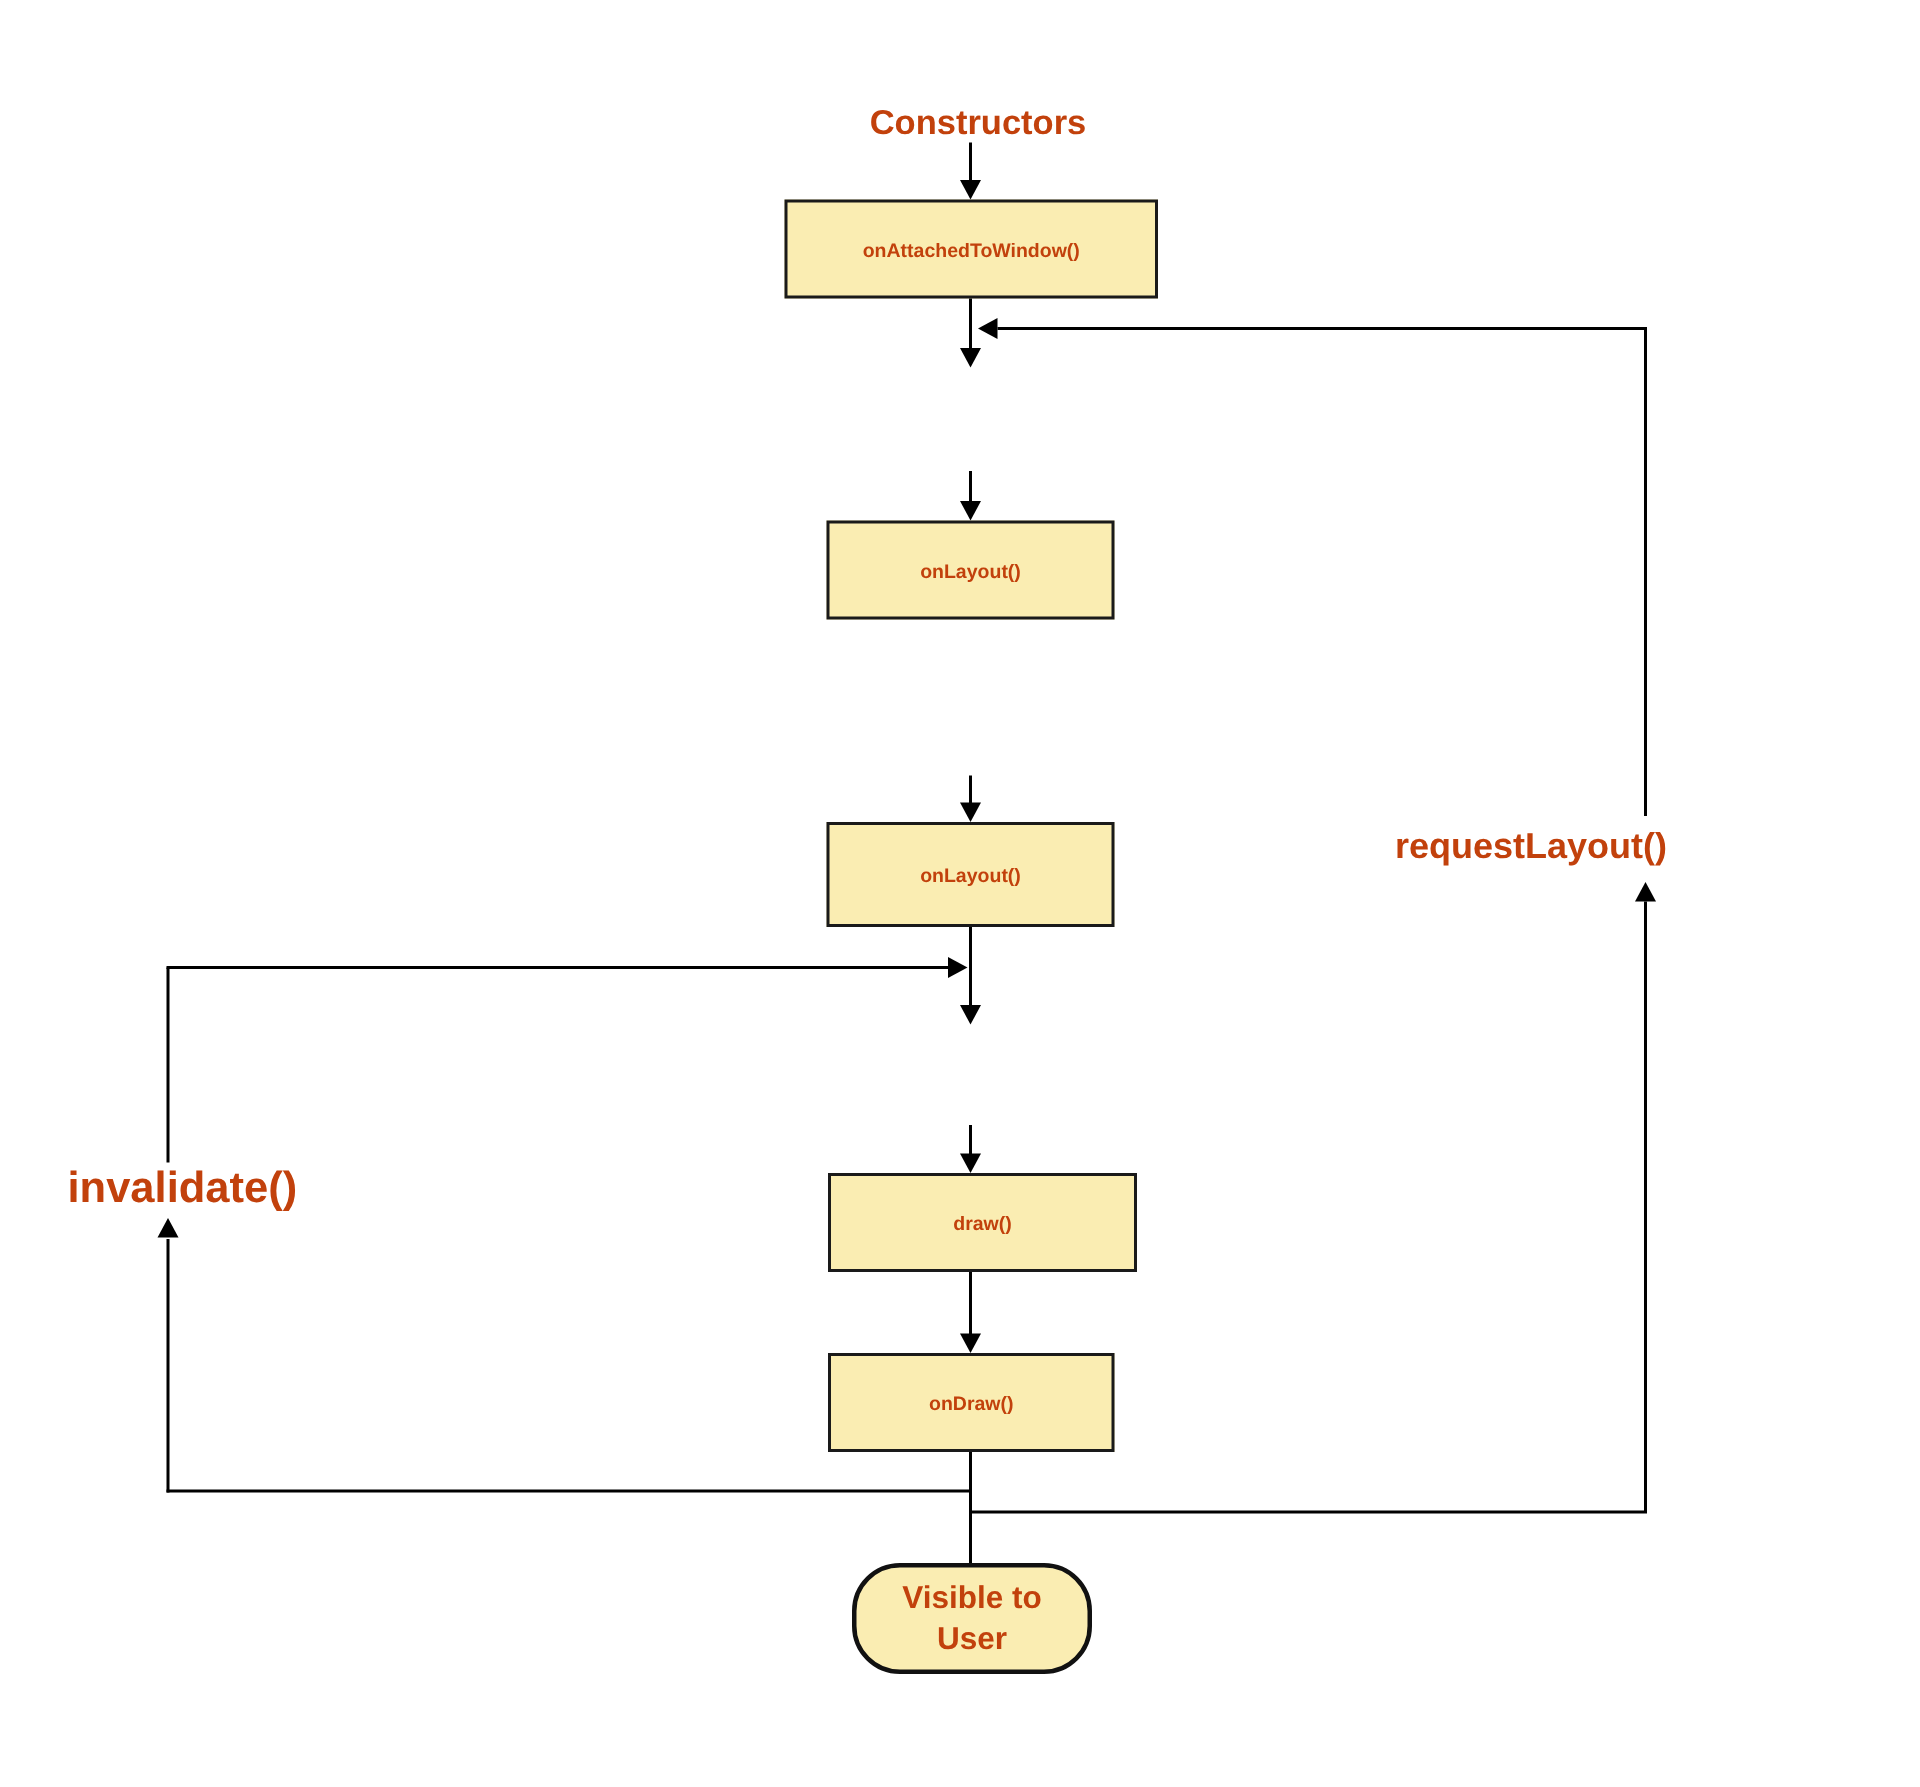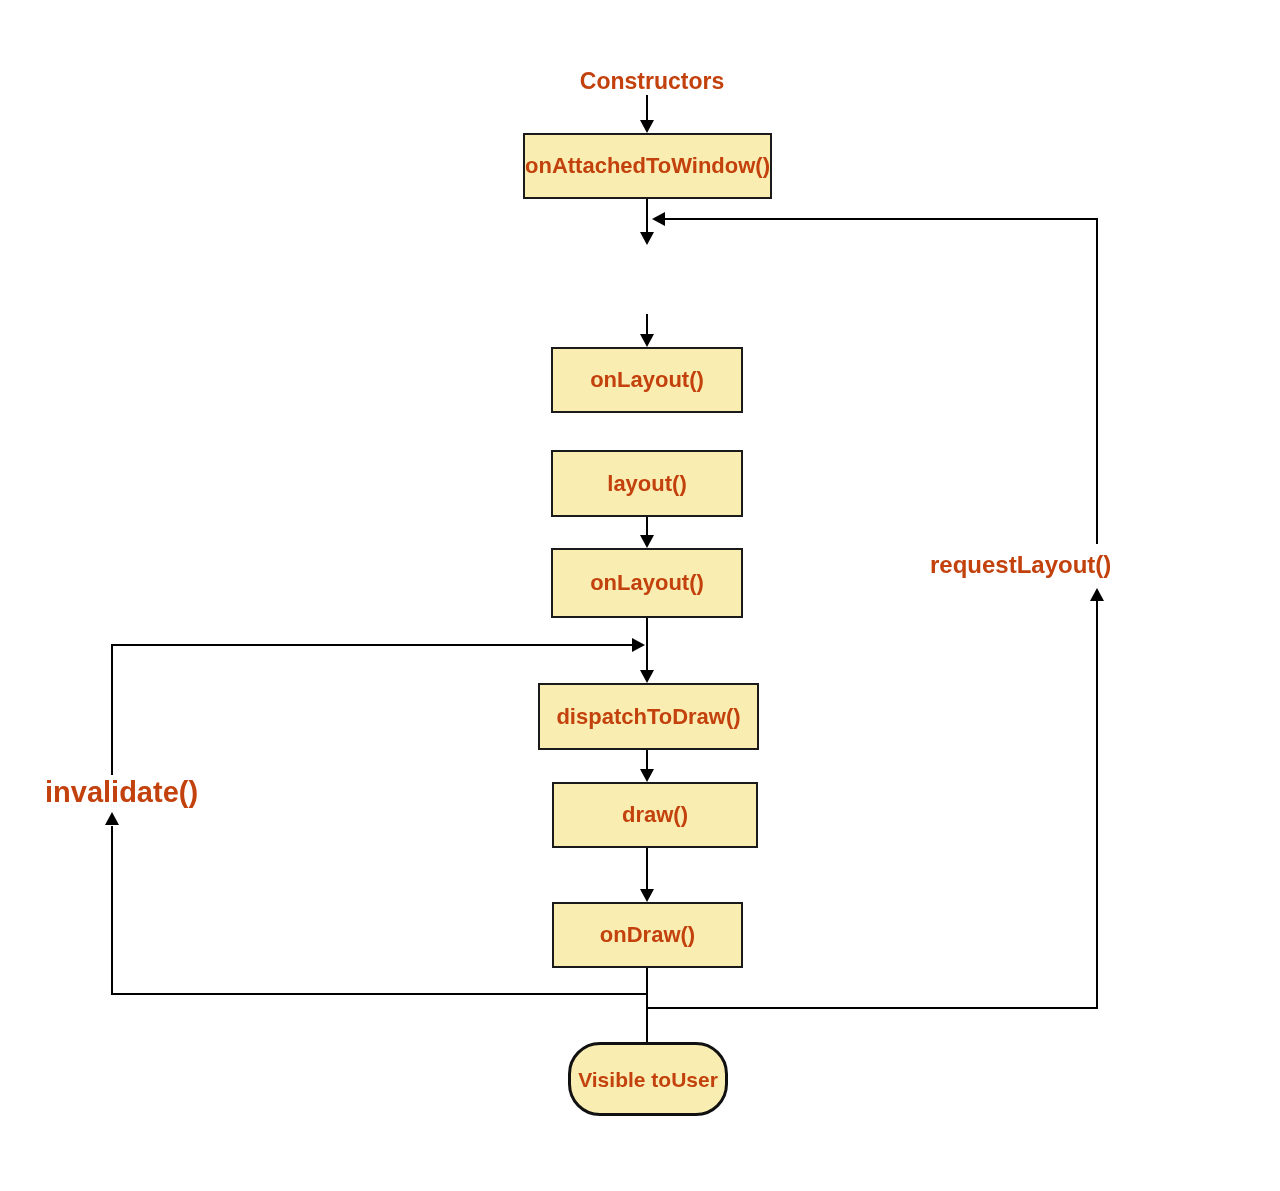--- a/index.html
+++ b/index.html
@@ -1,22 +1,22 @@
 <!DOCTYPE html>
 <html><head>
 <meta charset="utf-8">
 <style>
   html,body{margin:0;padding:0;background:#ffffff;}
   .canvas{position:relative;width:1280px;height:1191px;background:#ffffff;overflow:hidden;
           font-family:"Liberation Sans",sans-serif;color:#c2410c;}
   .node{position:absolute;box-sizing:border-box;background:#FAEDB2;border:2px solid #1a1a1a;
         display:flex;align-items:center;justify-content:center;text-align:center;
-        font-weight:bold;font-size:22px;}
+        font-weight:bold;font-size:13px;}
   .terminal{position:absolute;box-sizing:border-box;background:#FAEDB2;border:3px solid #111;
-        border-radius:32px;display:flex;flex-direction:row;align-items:center;justify-content:center;
+        border-radius:32px;display:flex;flex-direction:column;align-items:center;justify-content:center;
         font-weight:bold;font-size:21px;line-height:27px;text-align:center;}
   .lbl{position:absolute;font-weight:bold;white-space:nowrap;}
   .lbl.title{font-size:23px;}
   .lbl.invalidate{font-size:29px;}
   .lbl.requestlayout{font-size:24px;}
   .line{position:absolute;background:#000;}
   .arr{position:absolute;width:0;height:0;}
   .arr.down{border-left:7px solid transparent;border-right:7px solid transparent;border-top:13px solid #000;}
   .arr.up{border-left:7px solid transparent;border-right:7px solid transparent;border-bottom:13px solid #000;}
   .arr.left{border-top:7px solid transparent;border-bottom:7px solid transparent;border-right:13px solid #000;}
@@ -24,23 +24,21 @@
 </style>
 </head>
 <body>
 
 <div class="canvas">
 
   <div class="lbl title" style="left:569px;top:68px;width:166px;text-align:center;">Constructors</div>
 
   <div class="node" style="left:523px;top:133px;width:249px;height:66px;">onAttachedToWindow()</div>
   <div class="node" style="left:551px;top:347px;width:192px;height:66px;">onLayout()</div>
-  <div class="node" style="left:551px;top:450px;width:192px;height:67px;">layout()</div>
   <div class="node" style="left:551px;top:548px;width:192px;height:70px;">onLayout()</div>
-  <div class="node" style="left:538px;top:683px;width:221px;height:67px;">dispatchToDraw()</div>
   <div class="node" style="left:552px;top:782px;width:206px;height:66px;text-align:right;">draw()</div>
   <div class="node" style="left:552px;top:902px;width:191px;height:66px;">onDraw()</div>
 
   <div class="terminal" style="left:568px;top:1042px;width:160px;height:74px;">
     <span>Visible to</span>
     <span>User</span>
   </div>
 
   <div class="lbl invalidate" style="left:45px;top:776px;">invalidate()</div>
   <div class="lbl requestlayout" style="left:930px;top:551px;">requestLayout()</div>

